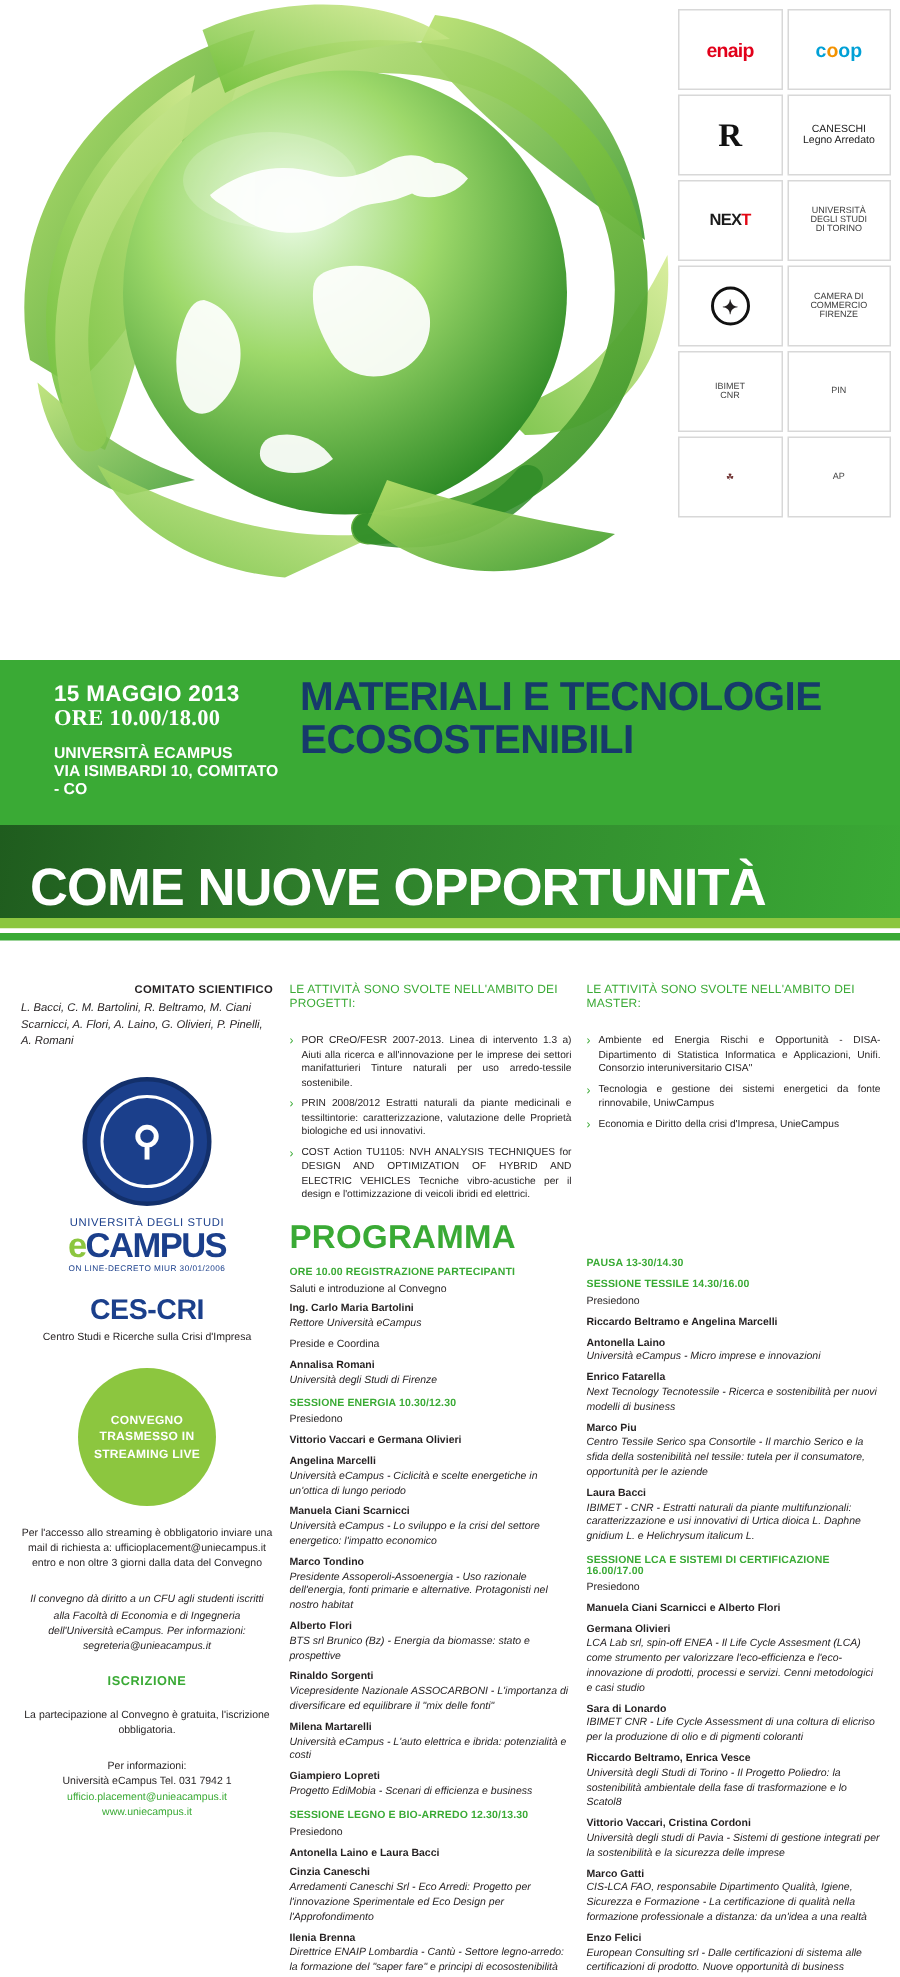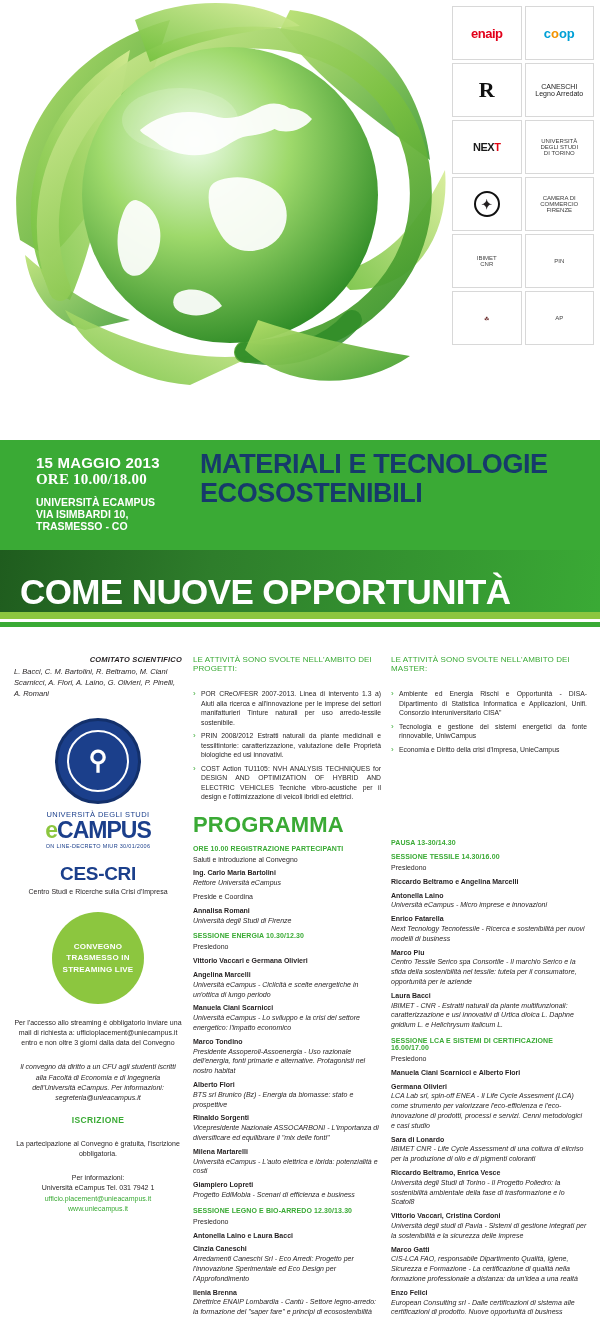--- a/index.html
+++ b/index.html
@@ -60,21 +60,21 @@
   .title-l2 { font-size:27px; font-weight:bold; line-height:1.08; letter-spacing:-.4px; }
   .subtitle { position:absolute; left:20px; top:132px; color:#ffffff; font-size:35px; font-weight:bold; letter-spacing:-.6px; }
 
   
   .content { position:relative; width:600px; padding:0 14px; }
 
   .col-left { position:absolute; left:14px; top:0; width:168px; }
   .col-mid  { position:absolute; left:193px; top:0; width:188px; }
   .col-right{ position:absolute; left:391px; top:0; width:196px; }
 
-  .comitato-head { font-size:7.5px; font-weight:bold; text-align:right; letter-spacing:.2px; margin-bottom:3px;font-style:italic; }
+  .comitato-head { font-size:7.5px; font-weight:bold; text-align:right; letter-spacing:.2px; margin-bottom:3px; }
   .comitato-body { font-size:7.5px; text-align:left; line-height:1.45; font-style:italic; }
 
   .sec-head { color:#3aaa35; font-size:8px; font-weight:normal; letter-spacing:.1px; margin-bottom:16px; }
   ul.bullets { margin:0; padding:0; list-style:none; }
   ul.bullets li { position:relative; padding-left:8px; font-size:6.8px; line-height:1.4; margin-bottom:4px; text-align:justify; }
   ul.bullets li:before { content:"›"; position:absolute; left:0; top:-1px; color:#3aaa35; font-size:8px; }
 
   
   .uni-block { text-align:center; margin-top:18px; }
   .uni-seal { width:86px; height:86px; margin:0 auto 6px; border-radius:50%;
@@ -219,21 +219,21 @@
     <div class="banner-green"></div>
     <div class="banner-grad"></div>
     <div class="banner-stripe"></div>
     <div class="banner-stripe2"></div>
     <div class="banner-stripe3"></div>
 
     <div class="date-block">
       <div class="date-line1">15 MAGGIO 2013</div>
       <div class="date-line2">ORE 10.00/18.00</div>
       <div class="date-line3">UNIVERSITÀ ECAMPUS</div>
-      <div class="date-line4">VIA ISIMBARDI 10, TRASMESSO - CO</div>
+      <div class="date-line4">VIA ISIMBARDI 10, COMITATO - CO</div>
     </div>
 
     <div class="title-block">
       <div class="title-l1">MATERIALI E TECNOLOGIE</div>
       <div class="title-l2">ECOSOSTENIBILI</div>
     </div>
 
     <div class="subtitle">COME NUOVE OPPORTUNITÀ</div>
   </div>
 

